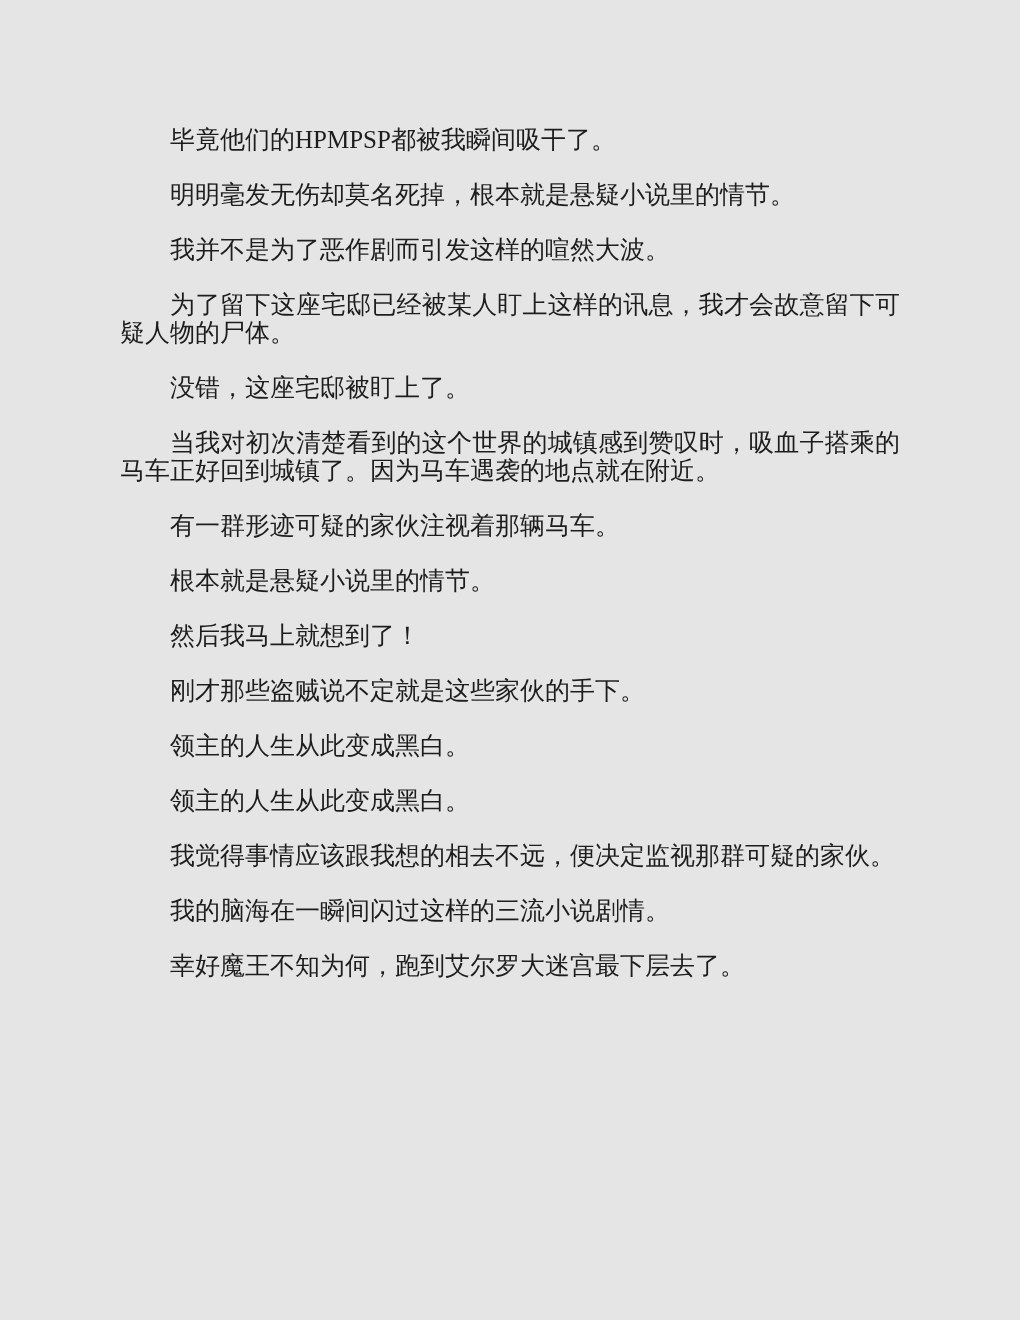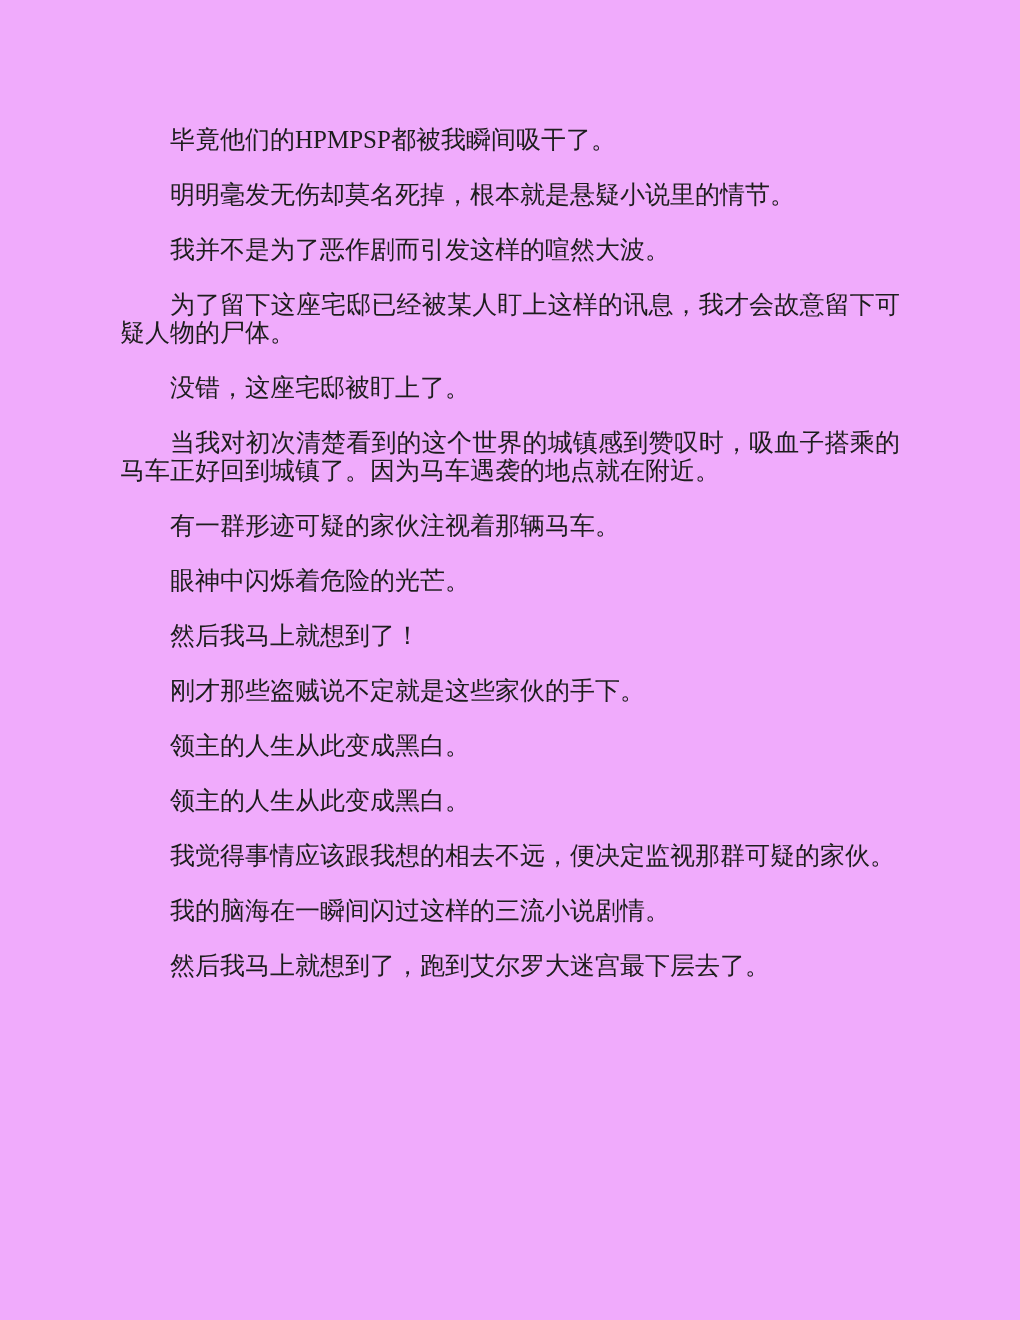--- a/index.html
+++ b/index.html
@@ -8,21 +8,21 @@
   }
   body {
     width: 1020px;
     height: 1320px;
     background: #ffffff;
     overflow: hidden;
   }
   .page {
     width: 1020px;
     height: 1320px;
-    background: #f0abfc;
+    background: #e5e5e5;
     box-sizing: border-box;
     padding: 126px 120px 0 120px;
   }
   .content {
     width: 780px;
     color: #1d1d1d;
     font-family: "Liberation Serif", "DejaVu Serif", serif;
     font-size: 25px;
     line-height: 28px;
     text-align: justify;
@@ -39,22 +39,22 @@
 
 <div class="page">
   <div class="content" id="paragraph-container">
       <p>毕竟他们的HPMPSP都被我瞬间吸干了。</p>
       <p>明明毫发无伤却莫名死掉，根本就是悬疑小说里的情节。</p>
       <p>我并不是为了恶作剧而引发这样的喧然大波。</p>
       <p>为了留下这座宅邸已经被某人盯上这样的讯息，我才会故意留下可疑人物的尸体。</p>
       <p>没错，这座宅邸被盯上了。</p>
       <p>当我对初次清楚看到的这个世界的城镇感到赞叹时，吸血子搭乘的马车正好回到城镇了。因为马车遇袭的地点就在附近。</p>
       <p>有一群形迹可疑的家伙注视着那辆马车。</p>
-      <p>眼神中闪烁着危险的光芒。</p>
+      <p>根本就是悬疑小说里的情节。</p>
       <p>然后我马上就想到了！</p>
       <p>刚才那些盗贼说不定就是这些家伙的手下。</p>
       <p>领主的人生从此变成黑白。</p>
       <p>领主的人生从此变成黑白。</p>
       <p>我觉得事情应该跟我想的相去不远，便决定监视那群可疑的家伙。</p>
       <p>我的脑海在一瞬间闪过这样的三流小说剧情。</p>
-      <p>然后我马上就想到了，跑到艾尔罗大迷宫最下层去了。</p>
+      <p>幸好魔王不知为何，跑到艾尔罗大迷宫最下层去了。</p>
     </div>
 </div>
 
 </body></html>

